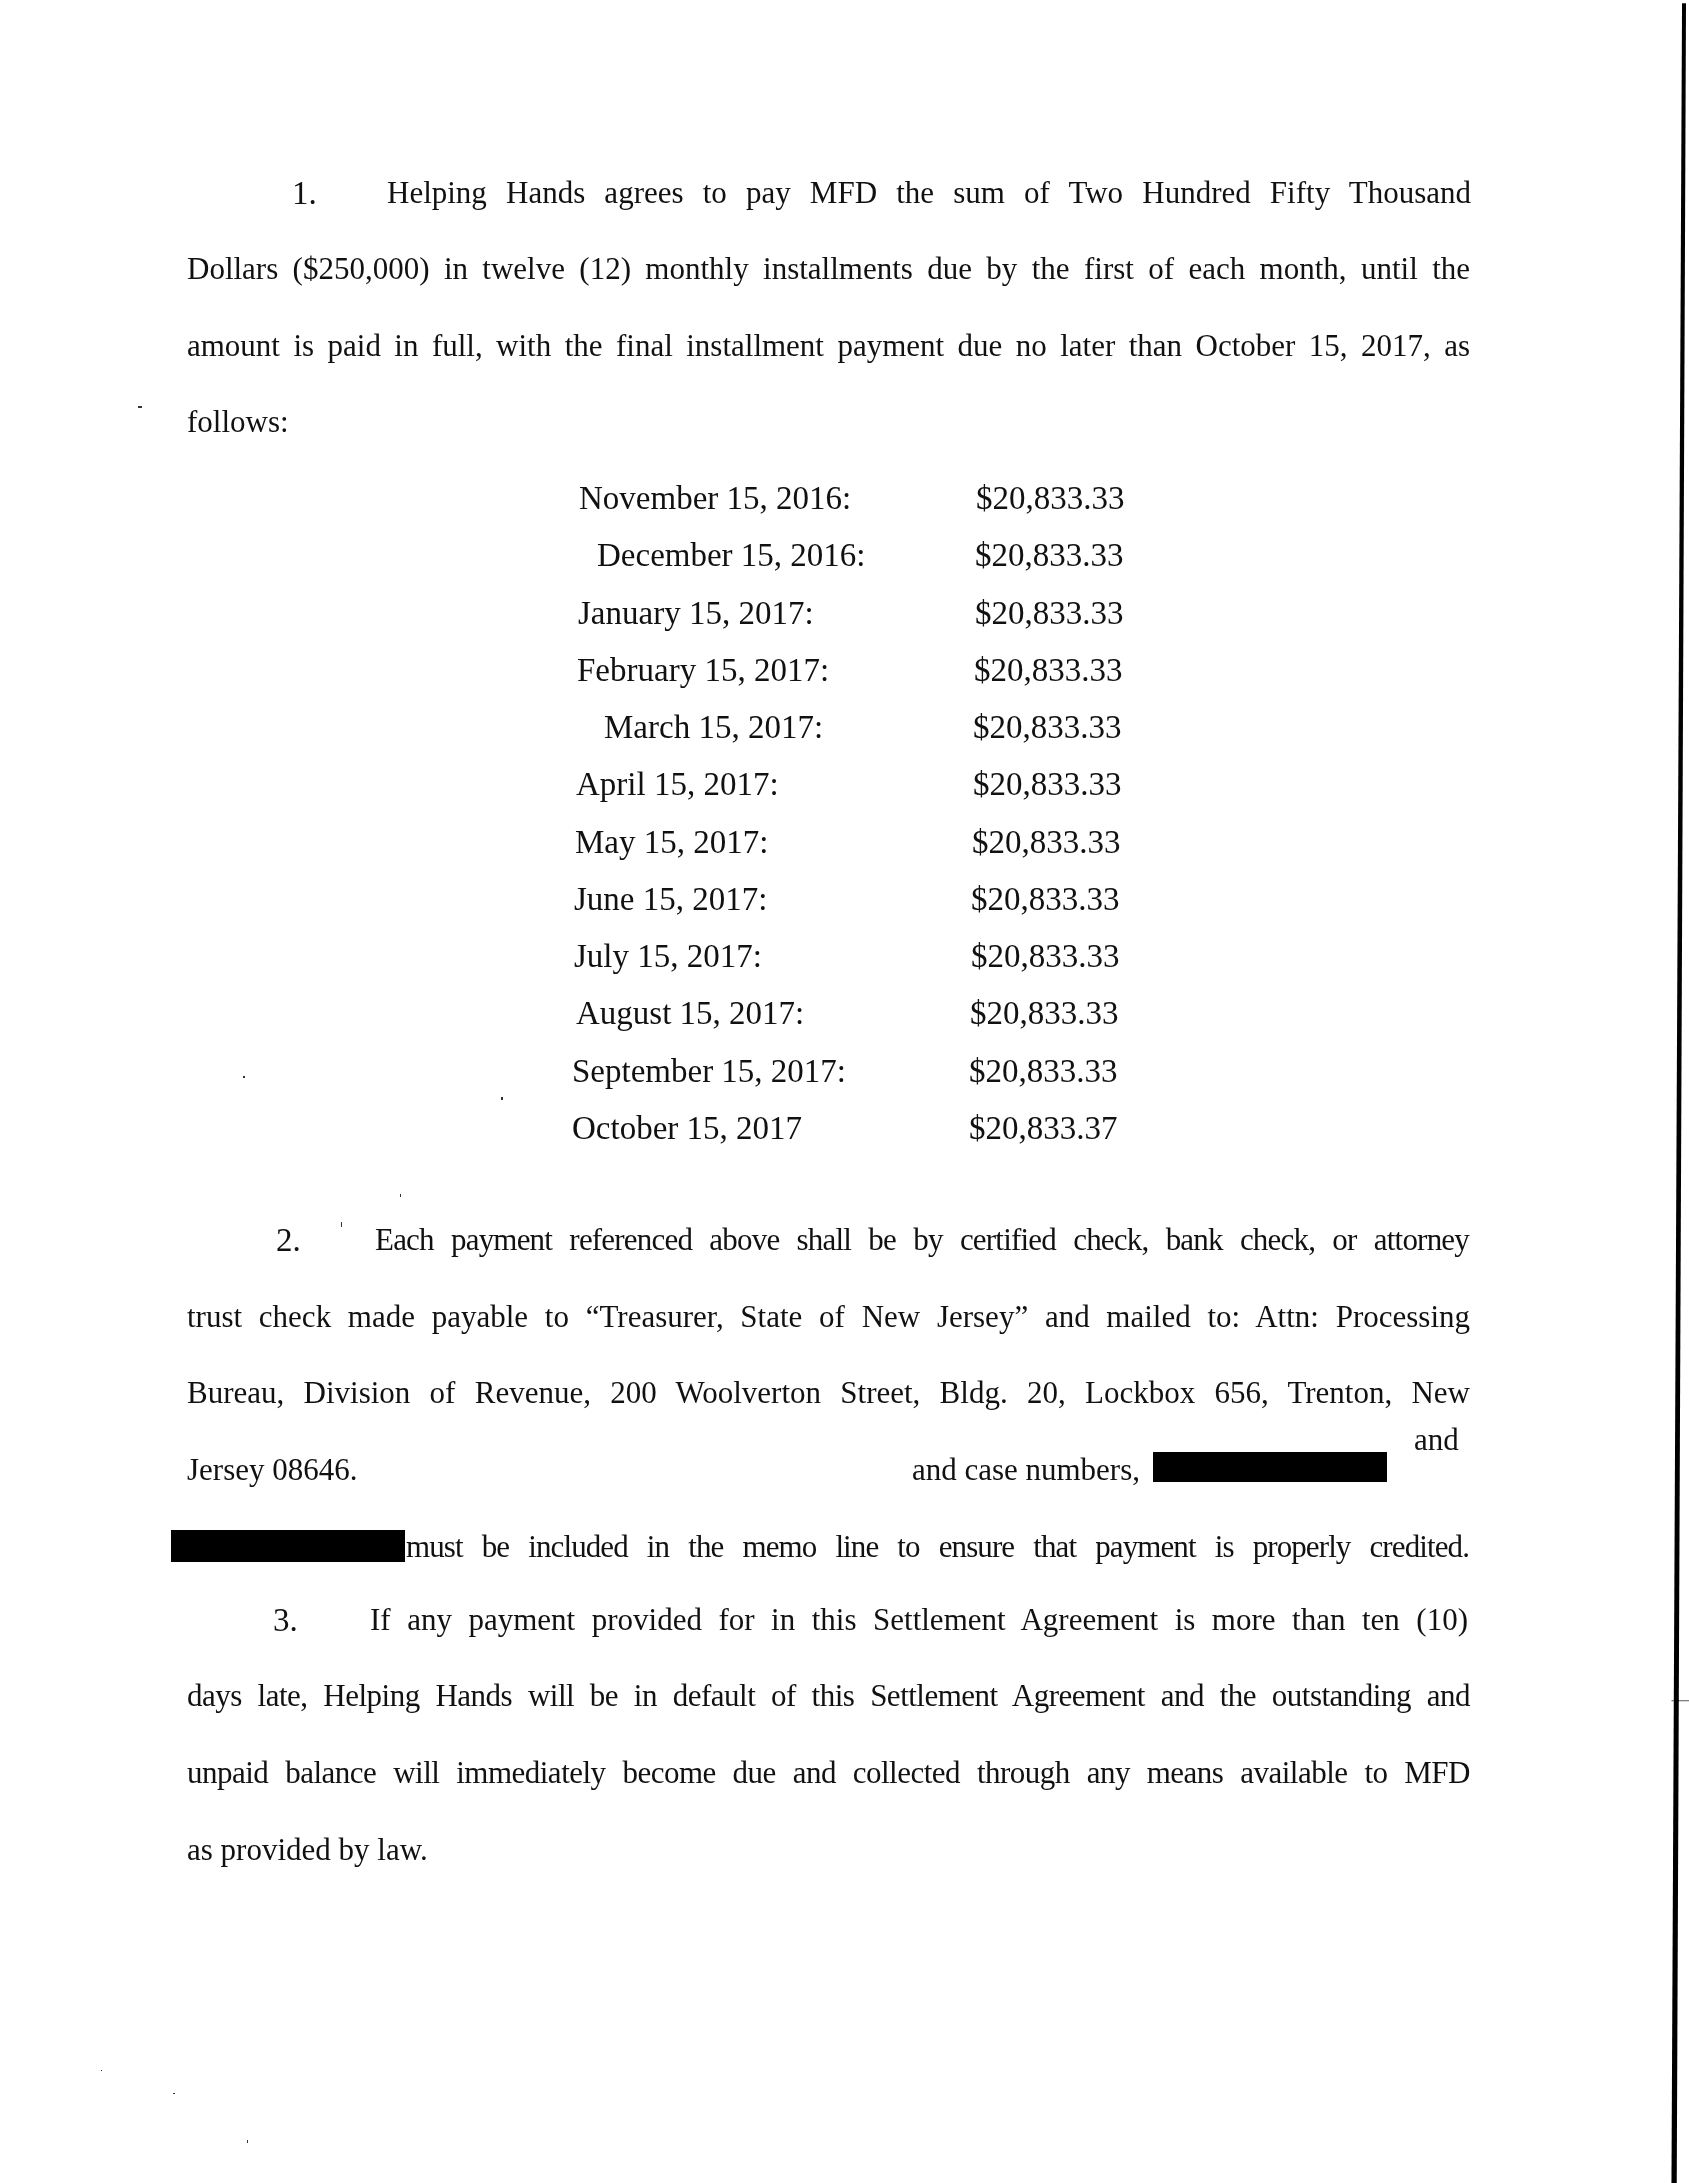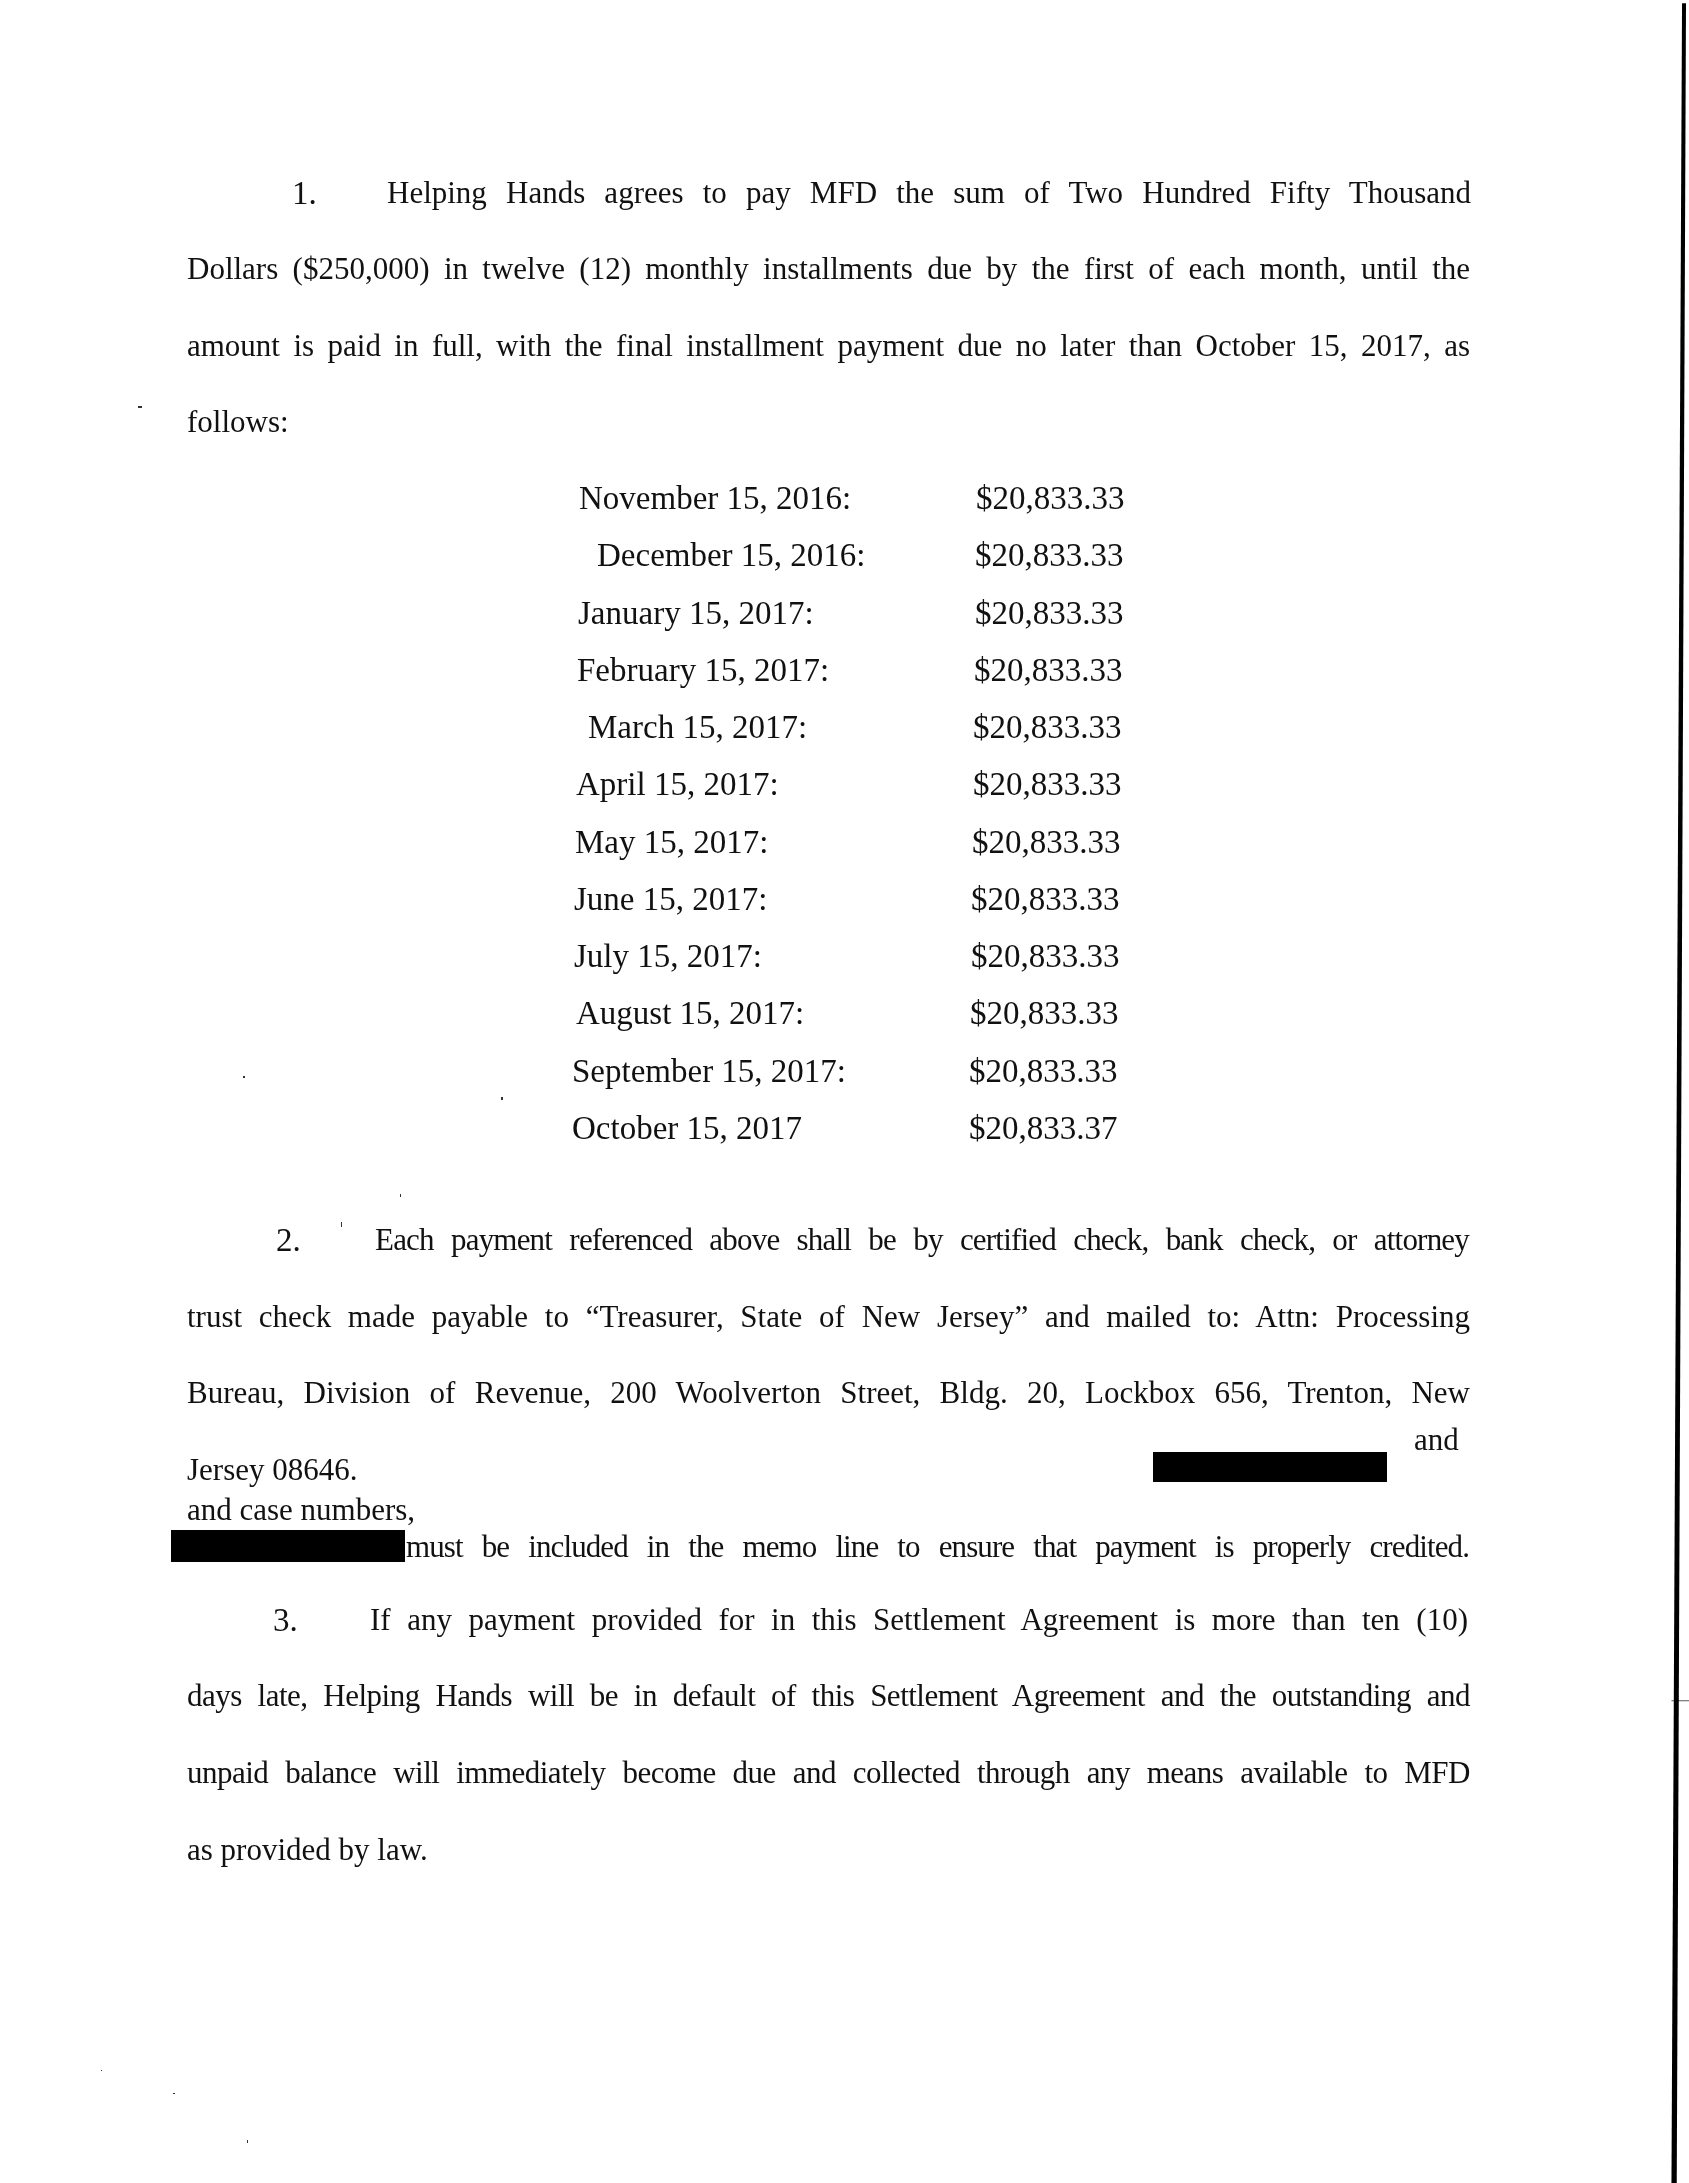--- a/index.html
+++ b/index.html
@@ -38,21 +38,21 @@
     </div>
     <div>
       <span class="row-date" style="left:578px; top:593px;">January 15, 2017:</span>
       <span class="row-amt" style="left:975px; top:593px;">$20,833.33</span>
     </div>
     <div>
       <span class="row-date" style="left:577px; top:650px;">February 15, 2017:</span>
       <span class="row-amt" style="left:974px; top:650px;">$20,833.33</span>
     </div>
     <div>
-      <span class="row-date" style="left:588px; top:707px;">March 15, 2017:</span>
+      <span class="row-date" style="left:604px; top:707px;">March 15, 2017:</span>
       <span class="row-amt" style="left:973px; top:707px;">$20,833.33</span>
     </div>
     <div>
       <span class="row-date" style="left:576px; top:764px;">April 15, 2017:</span>
       <span class="row-amt" style="left:973px; top:764px;">$20,833.33</span>
     </div>
     <div>
       <span class="row-date" style="left:575px; top:822px;">May 15, 2017:</span>
       <span class="row-amt" style="left:972px; top:822px;">$20,833.33</span>
     </div>
@@ -76,21 +76,21 @@
       <span class="row-date" style="left:572px; top:1108px;">October 15, 2017</span>
       <span class="row-amt" style="left:969px; top:1108px;">$20,833.37</span>
     </div>
   </div>
 
   <div>
     <span class="num" style="left:276px; top:1220px;">2.</span>
     <div class="line" style="left:375px; width:1094px; top:1220px; text-align:justify; text-align-last:justify; letter-spacing:-0.8px;">Each payment referenced above shall be by certified check, bank check, or attorney</div>
     <div class="line just" style="top:1297px;">trust check made payable to “Treasurer, State of New Jersey” and mailed to:  Attn:  Processing</div>
     <div class="line just" style="top:1373px;">Bureau, Division of Revenue, 200 Woolverton Street, Bldg. 20, Lockbox 656, Trenton, New</div>
-    <div class="line" style="left:187px; top:1450px; width:953px; display:flex; justify-content:space-between;flex-direction:column;">
+    <div class="line" style="left:187px; top:1450px; width:953px; display:flex; justify-content:space-between;">
       <span>Jersey 08646.</span>
       <span>and case numbers,</span>
     </div>
     <div class="redact" style="left:1153px; top:1452px; width:234px; height:30px;"></div>
     <span class="line" style="left:1414px; top:1420px;">and</span>
     <div class="redact" style="left:171px; top:1530px; width:234px; height:32px;"></div>
     <div class="line" style="left:406px; width:1063px; top:1527px; text-align:justify; text-align-last:justify; letter-spacing:-0.9px;">must be included in the memo line to ensure that payment is properly credited.</div>
   </div>
 
   <div>

